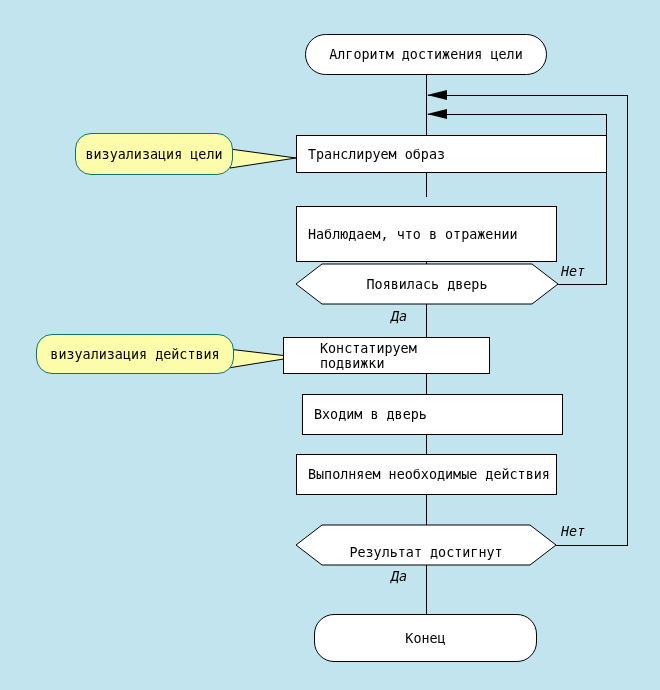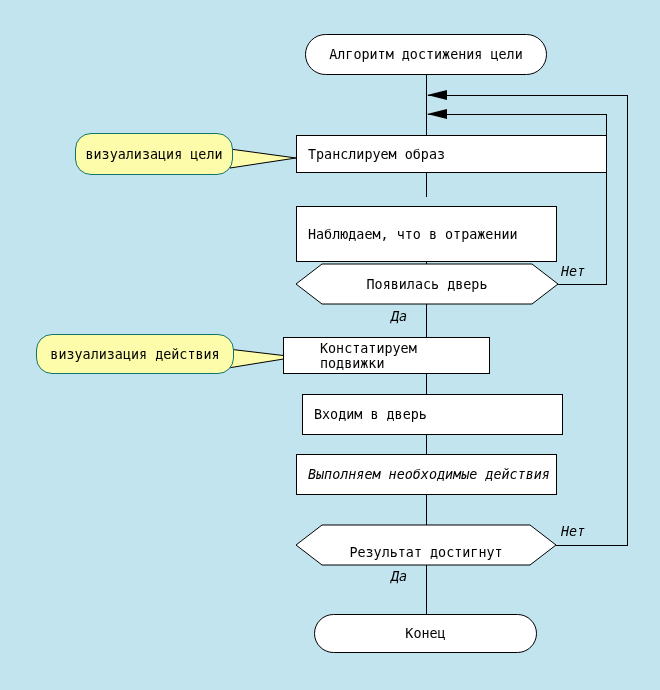--- a/index.html
+++ b/index.html
@@ -53,22 +53,22 @@
     position: absolute;
     background: transparent;
     font-style: italic;
   }
   
   #node-start  { left:305px; top:34px;  width:242px; height:41px; }
   #node-step1  { left:296px; top:135px; width:311px; height:38px; }
   #node-step2  { left:296px; top:206px; width:261px; height:56px; }
   #node-step3  { left:283px; top:337px; width:207px; height:37px;padding-left:36px; }
   #node-step4  { left:302px; top:394px; width:261px; height:41px; }
-  #node-step5  { left:296px; top:454px; width:261px; height:41px;font-style:italic; }
-  #node-end    { left:314px; top:614px; width:223px; height:39px; border-radius:20px; }
+  #node-step5  { left:296px; top:454px; width:261px; height:41px; }
+  #node-end    { left:314px; top:614px; width:223px; height:48px; border-radius:20px; }
   #label-decision1 { left:296px; top:264px; width:262px; height:40px; }
   #label-decision2 { left:296px; top:525px; width:260px; height:54px; }
   #callout-goal    { left:75px; top:133px; width:158px; height:42px; }
   #callout-process { left:36px; top:334px; width:198px; height:40px; }
   #label-no1  { left:561px; top:264px; }
   #label-yes1 { left:391px; top:309px; }
   #label-no2  { left:561px; top:524px; }
   #label-yes2 { left:391px; top:569px; }
 </style>
 </head>

